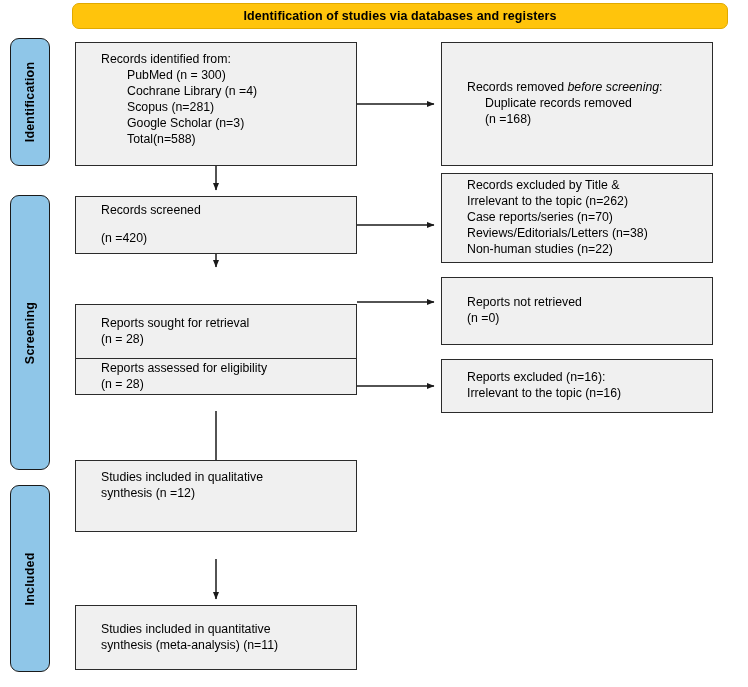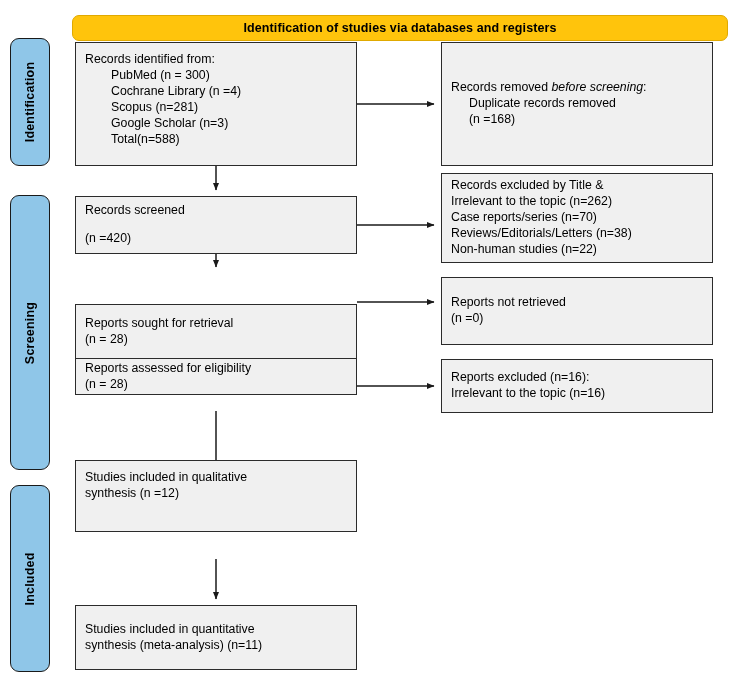--- a/index.html
+++ b/index.html
@@ -21,21 +21,21 @@
     left: 0;
     top: 0;
     width: 748px;
     height: 687px;
   }
 
   
   .banner {
     position: absolute;
     left: 72px;
-    top: 15px;
+    top: 3px;
     width: 656px;
     height: 26px;
     background: #FFC40C;
     border: 1px solid #E0A900;
     border-radius: 7px;
     display: flex;
     align-items: center;
     justify-content: center;
     font-size: 12.5px;
     font-weight: bold;
@@ -66,21 +66,21 @@
   #stage-identification { top: 38px;  height: 128px; }
   #stage-screening     { top: 195px; height: 275px; }
   #stage-included      { top: 485px; height: 187px; }
 
   
   .box {
     position: absolute;
     background: #F0F0F0;
     border: 1.6px solid #2b2b2b;
     box-sizing: border-box;
-    padding: 6px 8px 6px 9px;
+    padding: 6px 8px 6px 25px;
     font-size: 12.3px;
     line-height: 1.30;
     white-space: pre-line;
     display: flex;
     flex-direction: column;
     justify-content: center;
   }
   .box.top-align { justify-content: flex-start; padding-top: 9px; }
 
   .col-left  { left: 75px;  width: 282px; }

